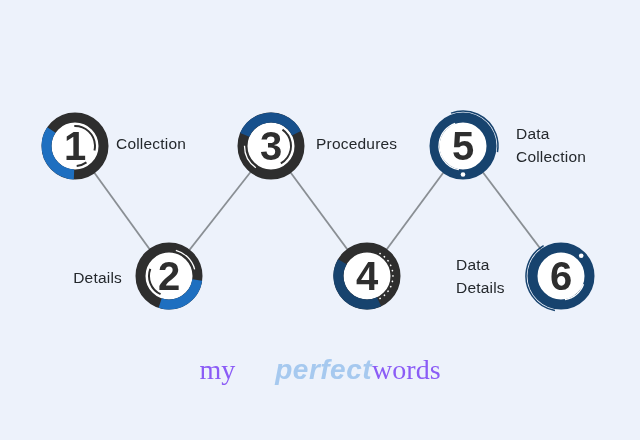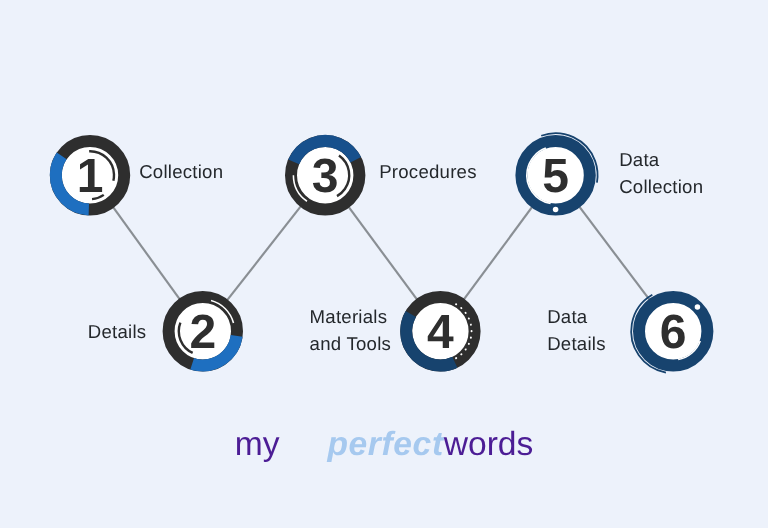--- a/index.html
+++ b/index.html
@@ -31,22 +31,22 @@
     position: absolute;
     top: 354px;
     left: 0;
     right: 0;
     text-align: center;
     font-size: 28px;
     line-height: 32px;
     user-select: none;
   }
   .logo .g {
-    font-family: Liberation Sans, sans-serif;
-    color: #4c1d95;
+    font-family: Liberation Serif, serif;
+    color: #8b5cf6;
   }
   .logo .b {
     font-family: "Liberation Sans", "DejaVu Sans", sans-serif;
     font-weight: 700;
     font-style: italic;
     color: #a6c9ef;
     letter-spacing: 0.5px;
     margin-left: 40px;
   }
 </style>
@@ -124,24 +124,20 @@
   </div>
 
   <div class="lbl right-align" style="left:22px; top:266px; width:100px;">
     <div>Details</div>
   </div>
 
   <div class="lbl" style="left:316px; top:132px;">
     <div>Procedures</div>
   </div>
 
-  <div class="lbl" style="left:258px; top:253px;">
-    <div>Materials</div>
-    <div>and Tools</div>
-  </div>
 
   <div class="lbl" style="left:516px; top:122px;">
     <div>Data</div>
     <div>Collection</div>
   </div>
 
   <div class="lbl" style="left:456px; top:253px;">
     <div>Data</div>
     <div>Details</div>
   </div>

